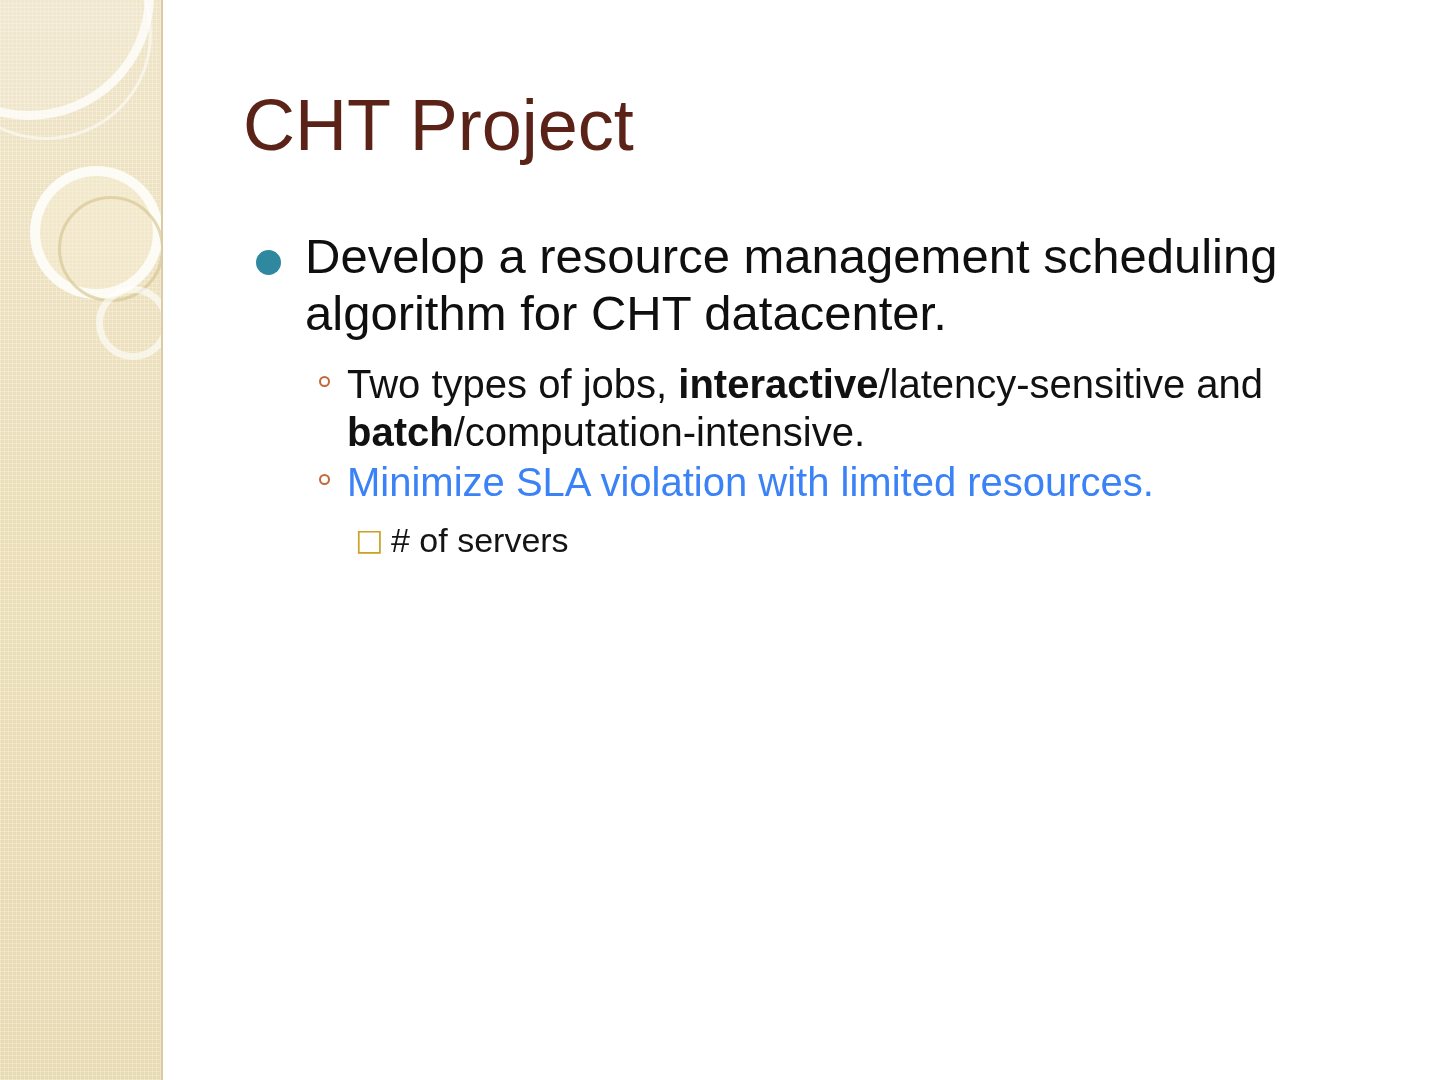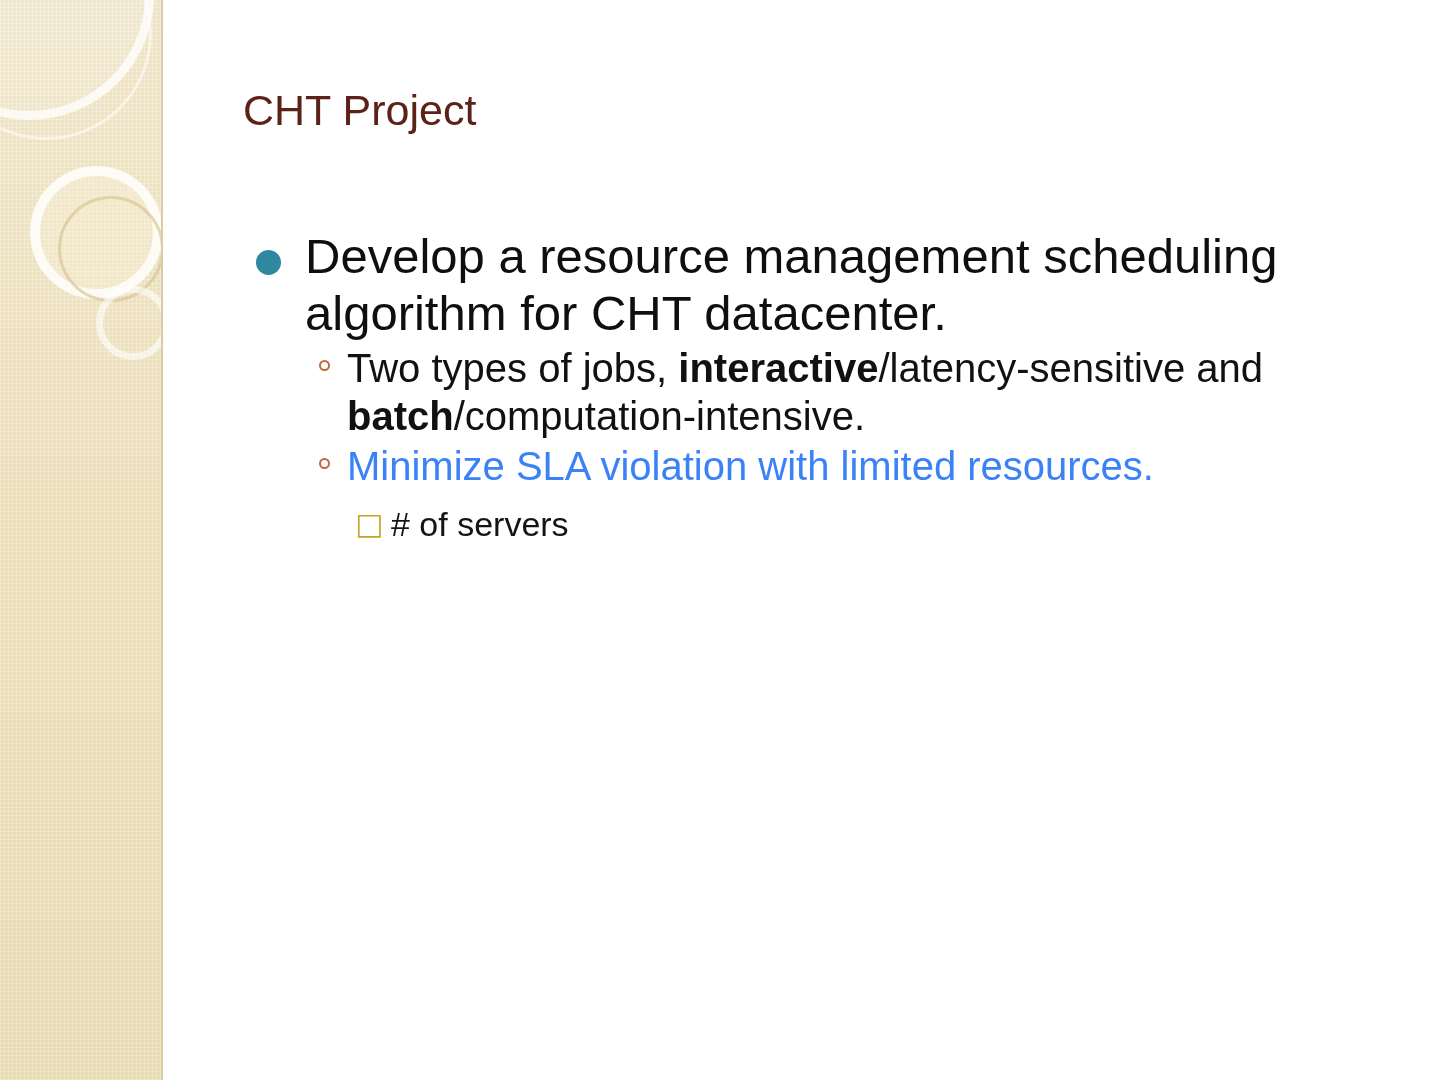--- a/index.html
+++ b/index.html
@@ -95,21 +95,21 @@
     width: 74px;
     height: 74px;
     border: 7px solid rgba(255,255,255,0.6);
   }
 
   
   .title {
     position: absolute;
     left: 243px;
     top: 88px;
-    font-size: 43px;
+    font-size: 72px;
     line-height: 1.05;
     color: #5b2318;
     font-weight: normal;
     letter-spacing: 0px;
     white-space: nowrap;
   }
 
   
   .body-area {
     position: absolute;
@@ -136,21 +136,21 @@
     left: 13px;
     top: 22px;
     width: 25px;
     height: 25px;
     border-radius: 50%;
     background: #2e88a0;
   }
 
   ul.lvl2 {
     list-style: none;
-    margin: 2px 0 0 0;
+    margin: 18px 0 0 0;
     padding: 0;
   }
   li.l2 {
     position: relative;
     padding-left: 42px;
     font-size: 40px;
     line-height: 1.2;
     color: #111111;
     margin-bottom: 2px;
   }

